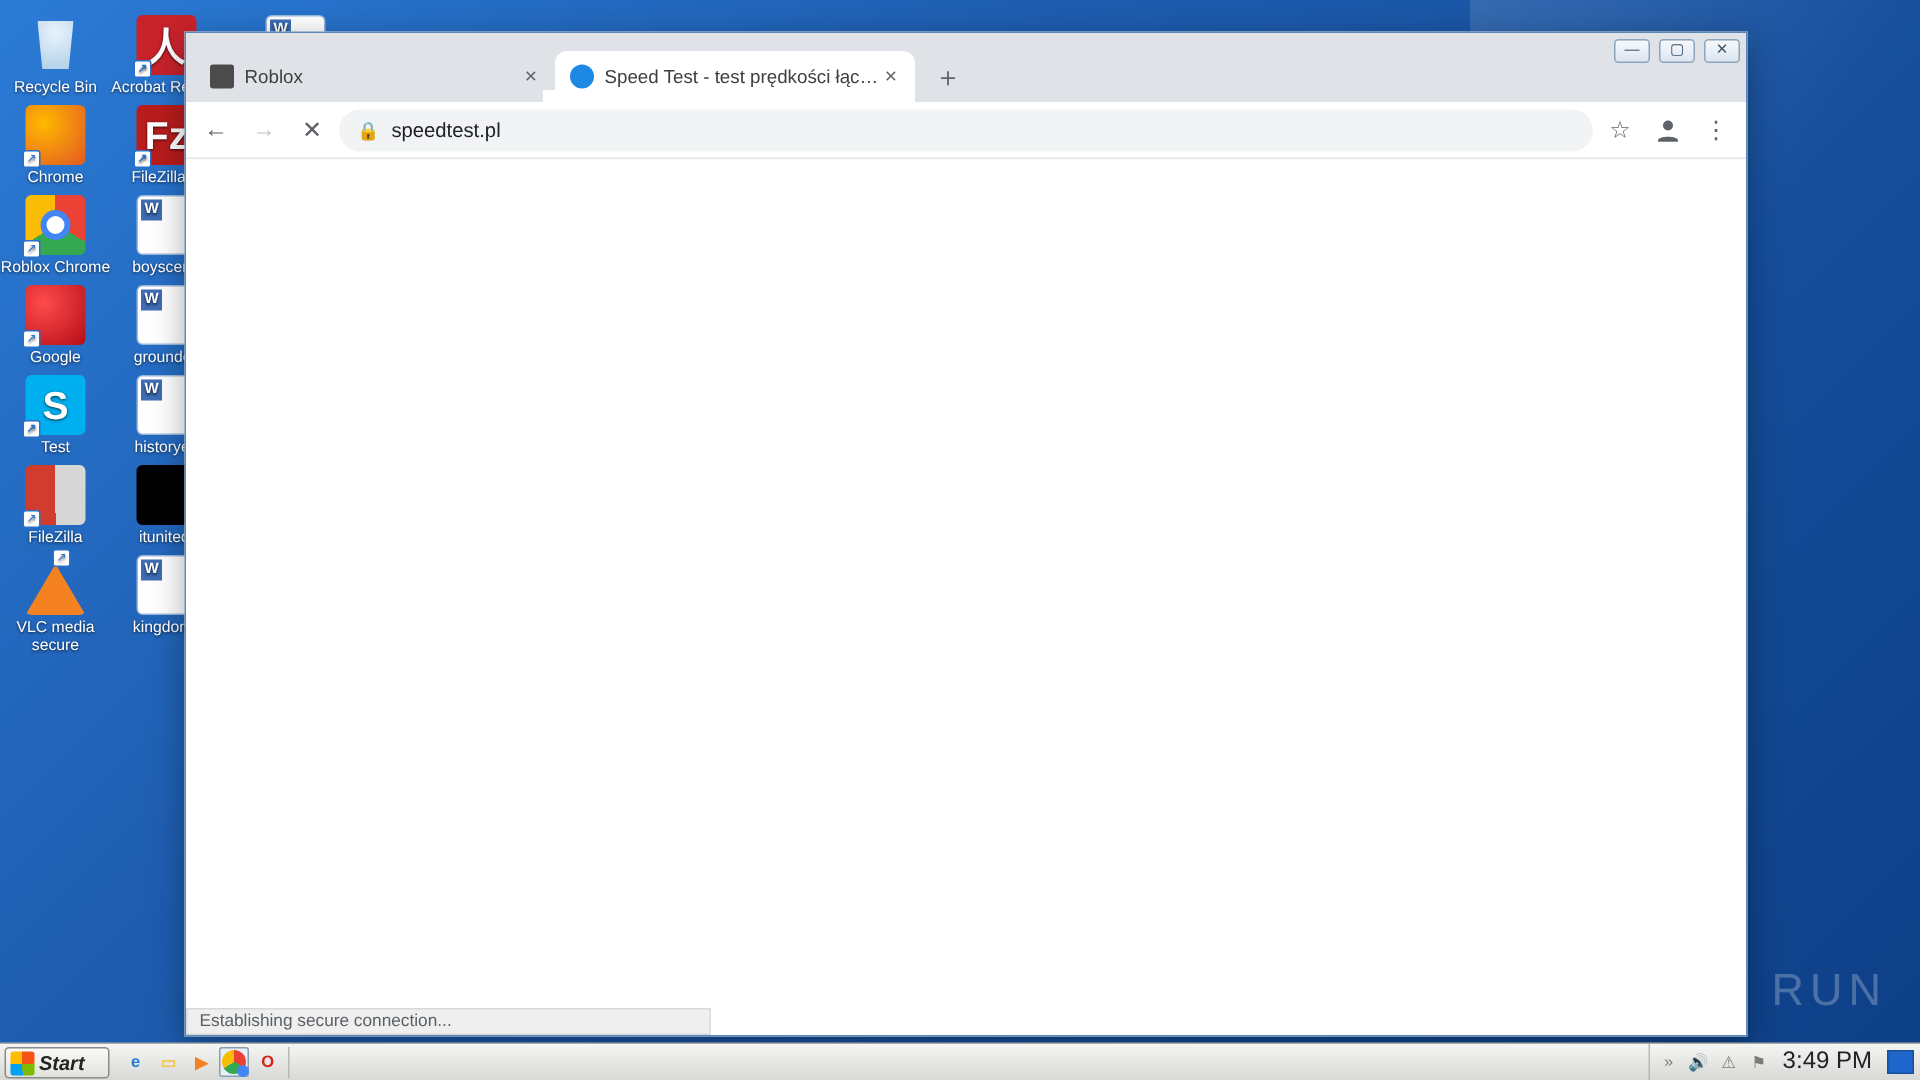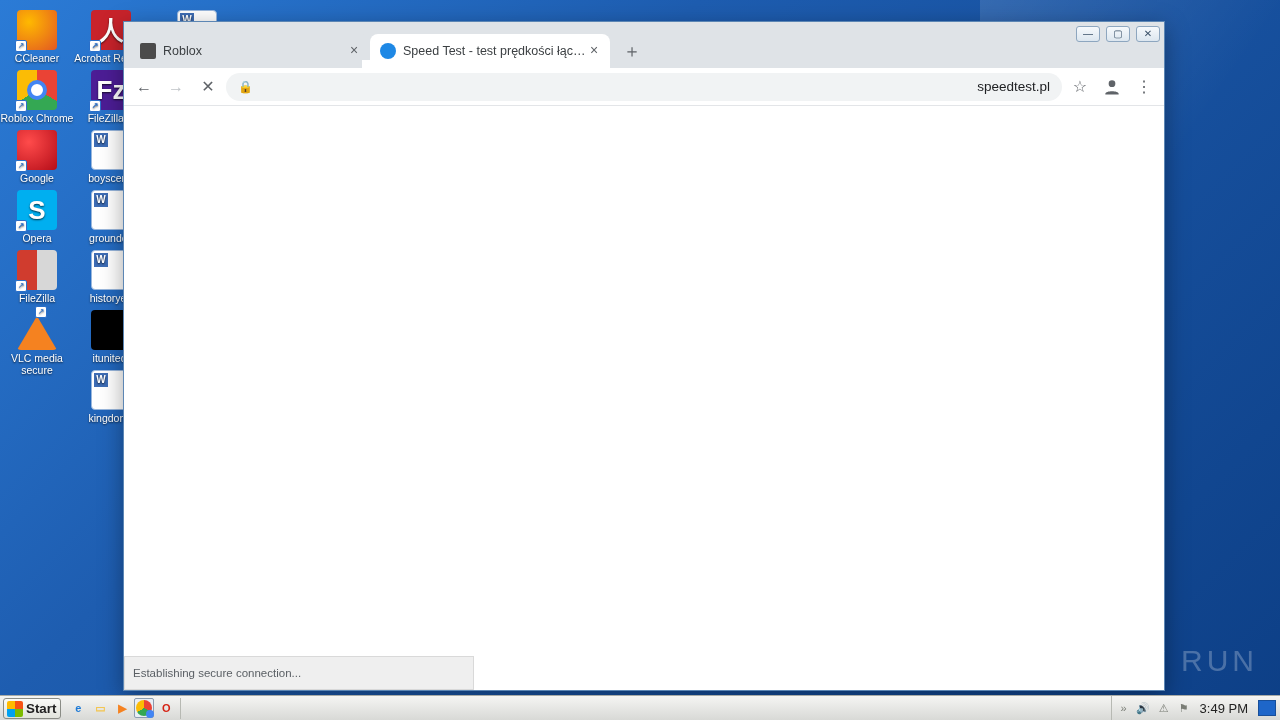--- a/index.html
+++ b/index.html
@@ -8,21 +8,21 @@
   .ray { position:absolute; right:0; top:0; width:300px; height:300px; background:linear-gradient(125deg,rgba(255,255,255,0.12) 0%,rgba(255,255,255,0) 60%); pointer-events:none; }
   
   .desktop { position:absolute; left:0; top:0; width:160px; display:flex; flex-direction:column; flex-wrap:wrap; height:690px; padding-top:4px; }
   .drow { display:flex; }
   .dicon { width:74px; text-align:center; color:#fff; font-size:10.5px; text-shadow:0 1px 2px rgba(0,0,0,.7); padding-top:6px; cursor:pointer; }
   .dicon .glyph { width:40px; height:40px; margin:0 auto 2px; display:flex; align-items:center; justify-content:center; font-size:26px; border-radius:4px; position:relative; }
   .dicon .sc { position:absolute; bottom:-2px; left:-2px; width:12px; height:12px; background:#fff; border:1px solid #2a6fc9; border-radius:2px; font-size:8px; color:#2a6fc9; line-height:10px; }
   .bin { background:radial-gradient(circle at 50% 30%,#e8f3fb,#9fc4e0); clip-path:polygon(20% 10%,80% 10%,72% 90%,28% 90%); }
   .pdf { background:#c8232b; color:#fff; font-weight:bold; }
   .ff  { background:radial-gradient(circle at 30% 30%,#ffb900,#e25822); border-radius:50%; }
-  .fz  { background:#4c1d95; color:#fff; font-weight:bold; font-size:18px; }
+  .fz  { background:#b91c1c; color:#fff; font-weight:bold; font-size:18px; }
   .gc  { background:conic-gradient(#ea4335 0 33%,#34a853 33% 66%,#fbbc05 66% 100%); border-radius:50%; position:relative; }
   .gc::after { content:""; position:absolute; inset:10px; background:#fff; border-radius:50%; border:4px solid #4285f4; }
   .op  { background:radial-gradient(circle at 30% 30%,#ff4b4b,#b50d18); border-radius:50%; }
   .sk  { background:#00aff0; border-radius:8px; color:#fff; font-weight:bold; }
   .cc  { background:conic-gradient(#d7d7d7 0 50%,#d03c2e 50% 100%); border-radius:50%; }
   .vlc { width:0; height:0; border-left:20px solid transparent; border-right:20px solid transparent; border-bottom:34px solid #f58220; margin:6px auto -2px; }
   .wdoc{ background:#fff; border:1px solid #99b7dd; color:#2b579a; font-size:12px; display:flex; align-items:flex-start; justify-content:flex-end; padding-right:2px; }
   .wdoc::before { content:"W"; font-weight:bold; background:#3e6db5; color:#fff; width:14px; height:14px; font-size:10px; line-height:14px; position:absolute; top:2px; left:2px; text-align:center; }
   .blk { background:#000; color:#ffe; font-size:9px; }
   
@@ -37,66 +37,70 @@
   .tab.inactive { background:#dfe3e7; }
   .tab.active   { background:#fff; }
   .tab.active::before,.tab.active::after{content:"";position:absolute;bottom:0;width:8px;height:8px;background:#fff;}
   .tab.active::before{left:-8px;border-bottom-right-radius:8px;box-shadow:4px 4px 0 4px #fff;clip-path:inset(0 0 0 0);}
   .newtab { width:28px; height:28px; margin:0 0 3px 8px; border-radius:50%; font-size:18px; color:#5f6368; display:flex; align-items:center; justify-content:center; cursor:pointer; }
   .toolbar { height:38px; background:#fff; border-bottom:1px solid #e3e5e8; display:flex; align-items:center; padding:0 6px; gap:4px; }
   .navbtn { width:28px; height:28px; border-radius:50%; display:flex; align-items:center; justify-content:center; color:#5f6368; cursor:pointer; }
   .navbtn.disabled { color:#bfc3c7; cursor:default; }
   .omnibox { flex:1; height:28px; background:#f1f3f4; border-radius:14px; display:flex; align-items:center; padding:0 12px; gap:8px; font-size:13.5px; color:#202124; }
   .lock { color:#5f6368; font-size:12px; }
-  .pageurl { flex:1;text-align:right; }
+  .pageurl { flex:1; }
   .content { flex:1; background:#fff; position:relative; }
-  .statusbar { position:absolute; left:0; bottom:0; height:34px; padding:0 8px; font-size:11.5px; color:#5a5f64; background:#efefef; border:1px solid #d9d9d9; display:flex; align-items:center; min-width:350px; }
+  .statusbar { position:absolute; left:0; bottom:0; height:18px; padding:0 8px; font-size:11.5px; color:#5a5f64; background:#efefef; border:1px solid #d9d9d9; display:flex; align-items:center; min-width:350px; }
   
   .watermark { position:absolute; right:22px; bottom:42px; color:rgba(255,255,255,.25); font-size:30px; letter-spacing:4px; font-weight:300; display:flex; align-items:center; gap:6px; pointer-events:none; }
   
   .taskbar { position:absolute; left:0; right:0; bottom:0; height:25px; background:linear-gradient(#f5f5f3,#d8d9d6); border-top:1px solid #a9aba6; display:flex; align-items:center; font-size:11px; }
-  .startbtn { height:21px; margin:0 3px; padding:0 4px 0 22px; border:1px solid #8a8c86; border-radius:3px; background:linear-gradient(#fafbf8,#e1e3dc); position:relative; font-weight:bold; color:#222; cursor:pointer; }
+  .startbtn { height:21px; margin:0 3px; padding:0 16px 0 22px; border:1px solid #8a8c86; border-radius:3px; background:linear-gradient(#fafbf8,#e1e3dc); position:relative; font-weight:bold; color:#222; cursor:pointer; font-style:italic; }
   .startbtn::before { content:""; position:absolute; left:3px; top:2px; width:16px; height:16px; background:conic-gradient(#f65314 0 25%,#7cbb00 25% 50%,#00a1f1 50% 75%,#ffbb00 75% 100%); border-radius:2px; }
   .ql { display:flex; gap:2px; padding:0 4px; border-right:1px solid #b7b9b3; height:21px; align-items:center; margin-right:4px;}
   .ql .qi { width:20px; height:20px; display:flex; align-items:center; justify-content:center; cursor:pointer; border-radius:2px; }
   .ql .qi.active { border:1px solid #8a9cb0; background:#e8eef5; }
   .tray { margin-left:auto; display:flex; align-items:center; gap:4px; padding:0 4px; height:100%; border-left:1px solid #b7b9b3; }
   .tray .ti { width:16px; height:16px; color:#7a7d76; display:flex; align-items:center; justify-content:center; font-size:11px; cursor:pointer;}
-  .clock { font-size:13px; color:#222; padding:0 4px;}
+  .clock { font-size:16px; color:#222; padding:0 4px;}
   .trayend { width:18px; height:16px; background:#1e66c9; border:1px solid #184f9a; margin-left:2px; }
 </style>
 </head>
 <body>
 
 <div class="ray"></div>
 
 <div class="desktop">
   <div class="drow">
     <div id="col1">
         <div class="dicon">
+          <div class="glyph bin"></div>
+          <div>Recycle Bin</div>
+        </div>
+        <div class="dicon">
           <div class="glyph ff">
             <div class="sc">↗</div>
           </div>
-          <div>CCleaner</div>
+          <div>Chrome</div>
         </div>
         <div class="dicon">
           <div class="glyph gc">
             <div class="sc">↗</div>
           </div>
           <div>Roblox Chrome</div>
         </div>
         <div class="dicon">
           <div class="glyph op">
             <div class="sc">↗</div>
           </div>
           <div>Google</div>
         </div>
         <div class="dicon">
           <div class="glyph sk">S<div class="sc">↗</div></div>
-          <div>Opera</div>
+          <div>Test</div>
         </div>
         <div class="dicon">
           <div class="glyph cc">
             <div class="sc">↗</div>
           </div>
           <div>FileZilla</div>
         </div>
         <div class="dicon">
           <div class="glyph vlc">
             <div class="sc">↗</div>

